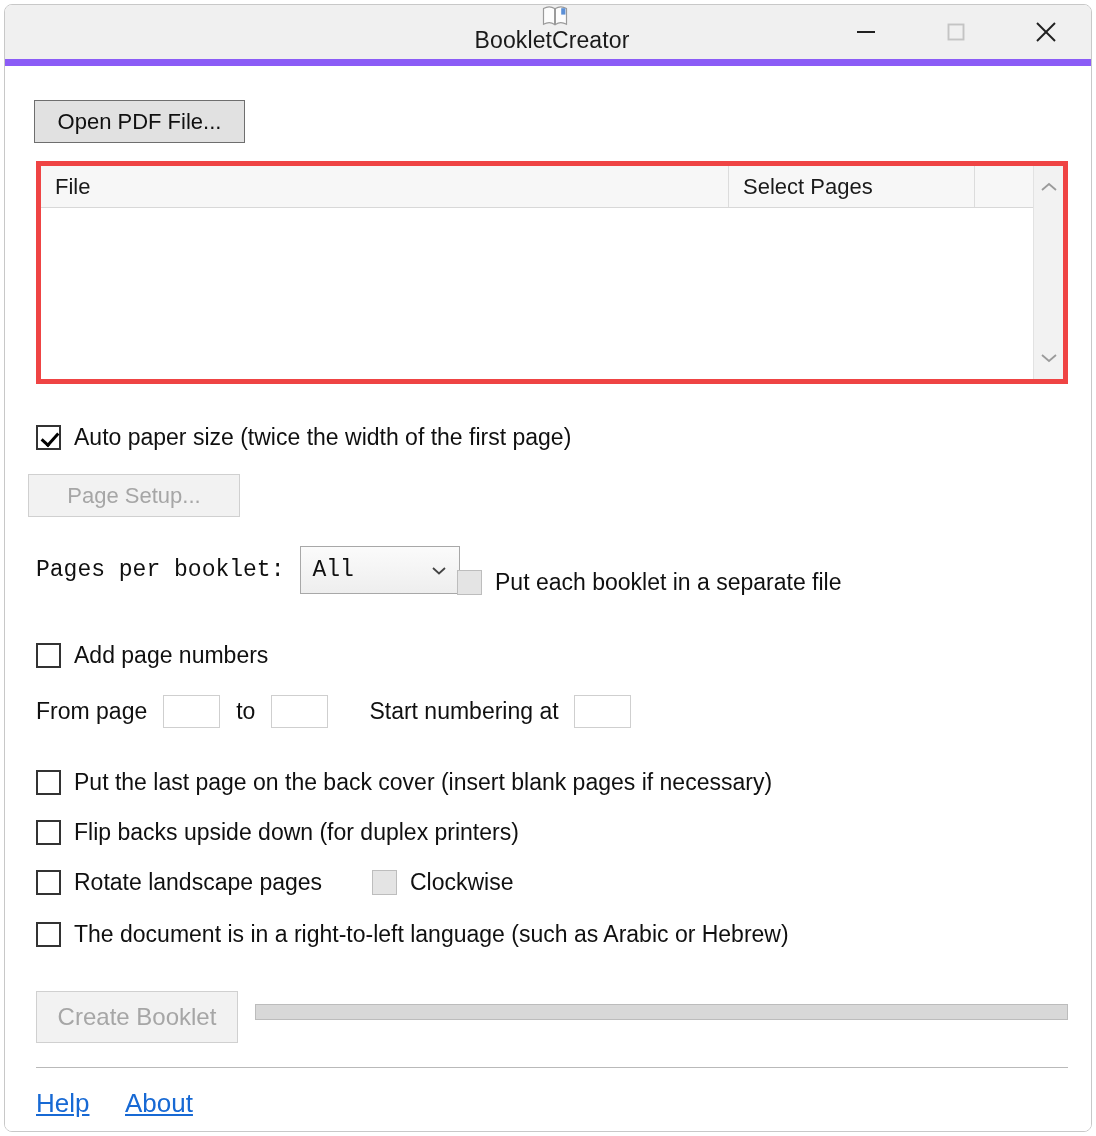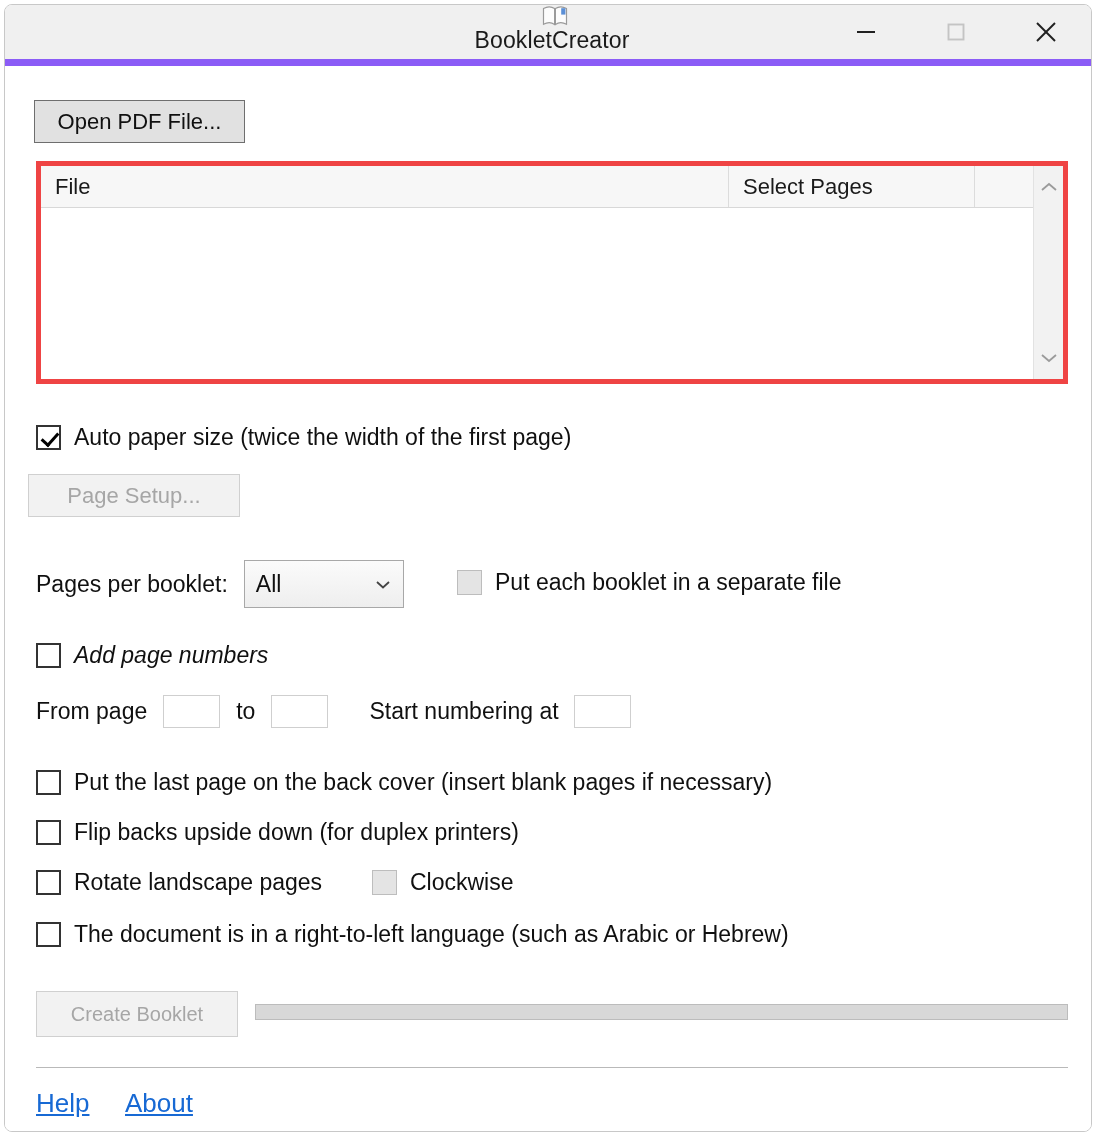--- a/index.html
+++ b/index.html
@@ -238,22 +238,22 @@
     display: flex;
     align-items: center;
   }
 
   
   #create-btn {
     position: absolute;
     left: 31px;
     top: 925px;
     width: 202px;
-    height: 46px;
-    font-size: 20px;
+    height: 52px;
+    font-size: 24px;
   }
   .progress {
     position: absolute;
     left: 250px;
     top: 938px;
     width: 813px;
     height: 16px;
     background: #d8d8d8;
     border: 1px solid #bcbcbc;
     box-sizing: border-box;
@@ -344,38 +344,38 @@
       </div>
     </div>
 
     <div class="cb-row" style="left:31px; top:358px;">
       <span class="cbox checked"></span>
       <span class="cb-label">Auto paper size (twice the width of the first page)</span>
     </div>
 
     <button class="btn disabled" style="position:absolute; left:23px; top:408px; width:212px; height:43px;">Page Setup...</button>
 
-    <div class="cb-row" style="left:31px; top:494px;">
+    <div class="cb-row" style="left:31px; top:480px;font-family:Liberation Mono, monospace;">
       <span class="lbl">Pages per booklet:</span>
       <span class="combo" style="margin-left:16px;">
         <span class="combo-text">All</span>
         <span class="combo-arrow">
           <svg width="16" height="11" viewBox="0 0 16 11">
             <polyline points="2,3 8,8.5 14,3" fill="none" stroke="#444444" stroke-width="1.8"></polyline>
           </svg>
         </span>
       </span>
     </div>
 
     <div class="cb-row" style="left:452px; top:503px;">
       <span class="cbox disabled"></span>
       <span class="cb-label">Put each booklet in a separate file</span>
     </div>
 
-    <div class="cb-row" style="left:31px; top:576px;font-style:italic;">
+    <div class="cb-row" style="left:31px; top:576px;">
       <span class="cbox"></span>
       <span class="cb-label">Add page numbers</span>
     </div>
 
     <div class="cb-row" style="left:31px; top:629px;">
       <span class="lbl">From page</span>
       <input class="tinput" style="margin-left: 16px;" type="text" placeholder="">
       <span class="lbl" style="margin-left:16px;">to</span>
       <input class="tinput" style="margin-left: 16px;" type="text" placeholder="">
       <span class="lbl" style="margin-left:41px;">Start numbering at</span>

